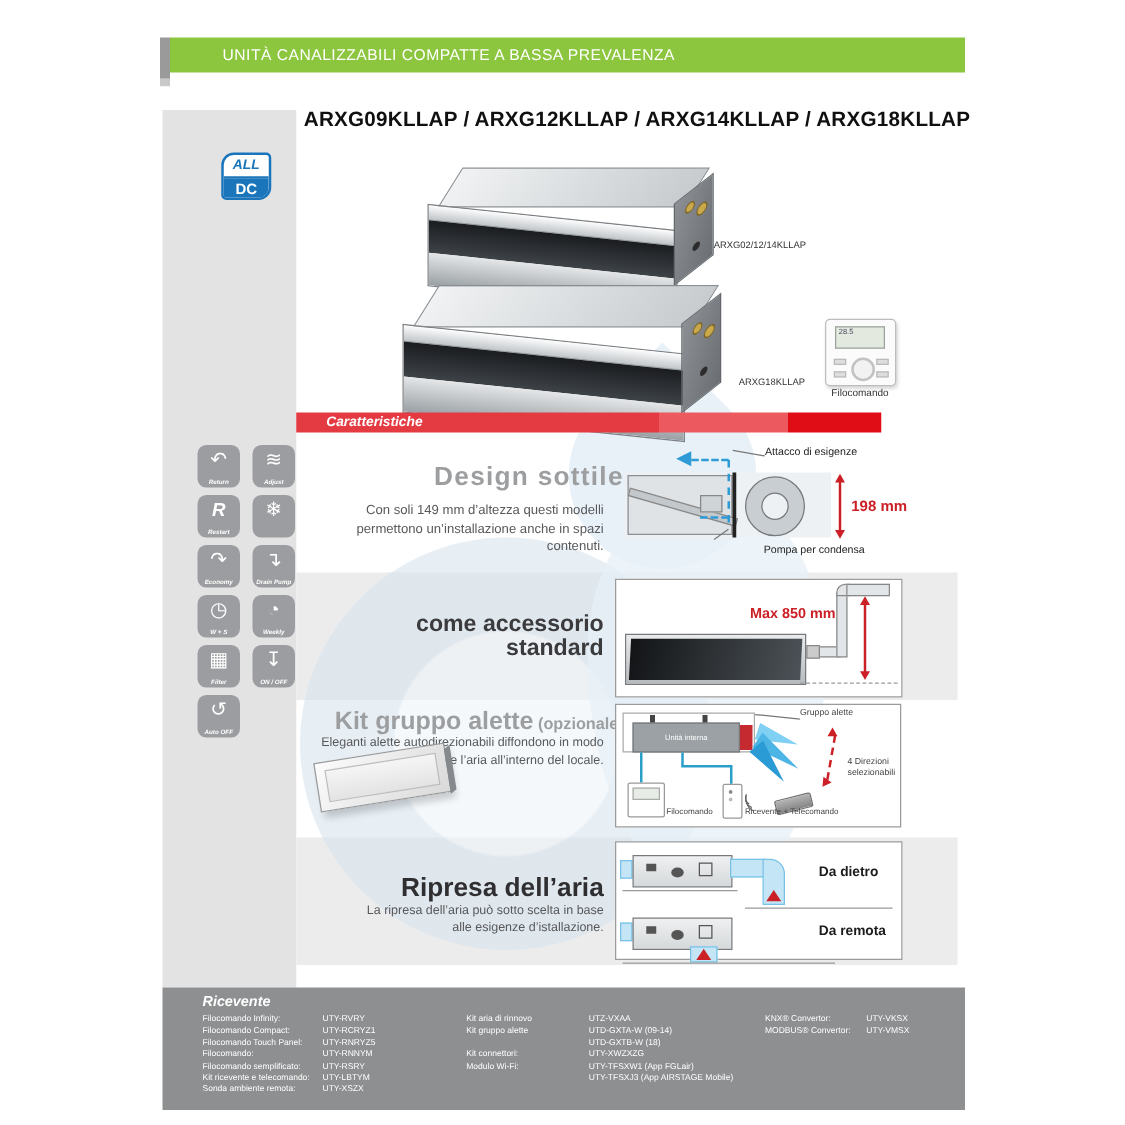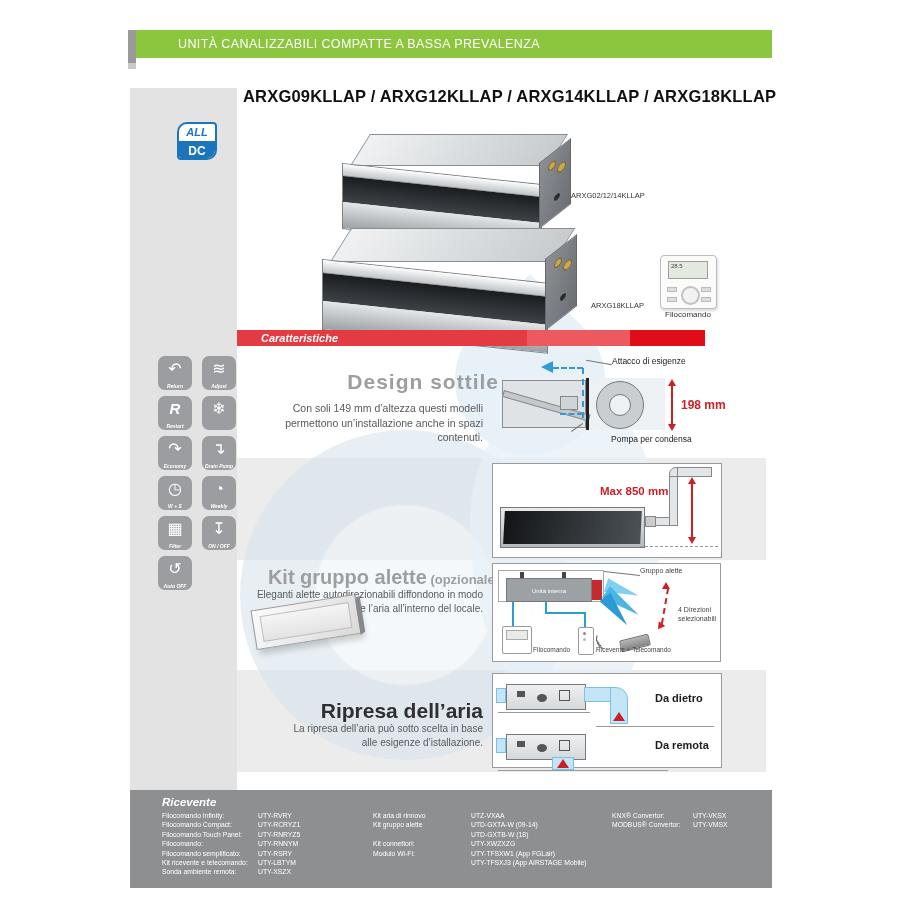--- a/index.html
+++ b/index.html
@@ -243,20 +243,21 @@
 <div class="c dlabel z2" style="left:612px;top:356px;">Attacco di esigenze</div>
 <div class="c leader z2" style="left:586px;top:362px;width:26px;transform:rotate(10deg);"></div>
 <div class="c dlabel z2" style="left:582px;top:434px;margin-left:29px;">Pompa per condensa</div>
 <div class="c leader z2" style="left:570px;top:427px;width:14px;transform:rotate(-35deg);"></div>
 <div class="c tri-up z2" style="left:668px;top:379px;"></div>
 <div class="c dimbar z2" style="left:671px;top:385px;height:40px;"></div>
 <div class="c tri-down z2" style="left:668px;top:424px;"></div>
 <div class="c redtxt z2" style="left:681px;top:398px;font-size:12px;">198 mm</div>
 
 <div class="c pump-head h-dark right z2">
+  <div>come accessorio standard</div>
 </div>
 <div class="c wbox z2" style="left:492px;top:463px;width:230px;height:95px;"></div>
 <div class="c z2" style="left:500px;top:507px;width:145px;height:41px;background:linear-gradient(#e9ebec,#b5babd);border:1px solid #77797c;box-sizing:border-box;"></div>
 <div class="c z2" style="left:504px;top:511px;width:137px;height:33px;background:linear-gradient(100deg,#121416,#4c5257);transform:skewX(-3deg);"></div>
 <div class="c z2" style="left:645px;top:516px;width:9px;height:9px;background:#cbcbcb;border:1px solid #888;"></div>
 <div class="c z2" style="left:655px;top:517px;width:16px;height:7px;background:#e3e6e8;border:1px solid #888;"></div>
 <div class="c z2" style="left:669px;top:474px;width:7px;height:50px;background:#e3e6e8;border:1px solid #888;"></div>
 <div class="c z2" style="left:669px;top:467px;width:9px;height:8px;background:#e3e6e8;border:1px solid #888;border-radius:7px 0 0 0;"></div>
 <div class="c z2" style="left:677px;top:467px;width:33px;height:8px;background:#e3e6e8;border:1px solid #888;"></div>
 <div class="c redtxt z2" style="left:600px;top:485px;font-size:11.5px;">Max 850 mm</div>

